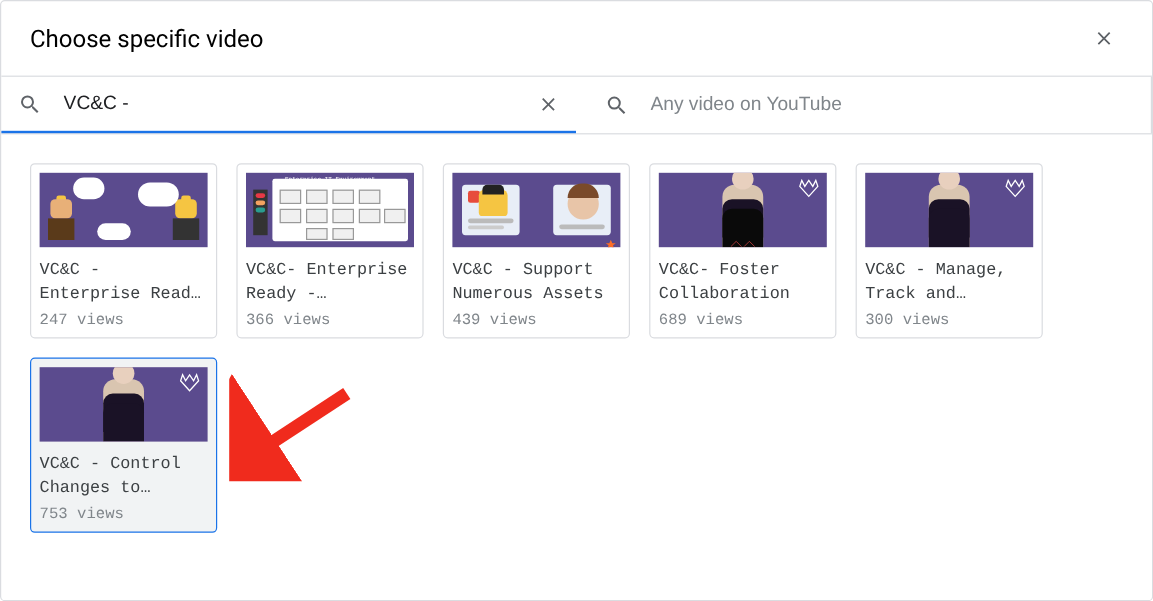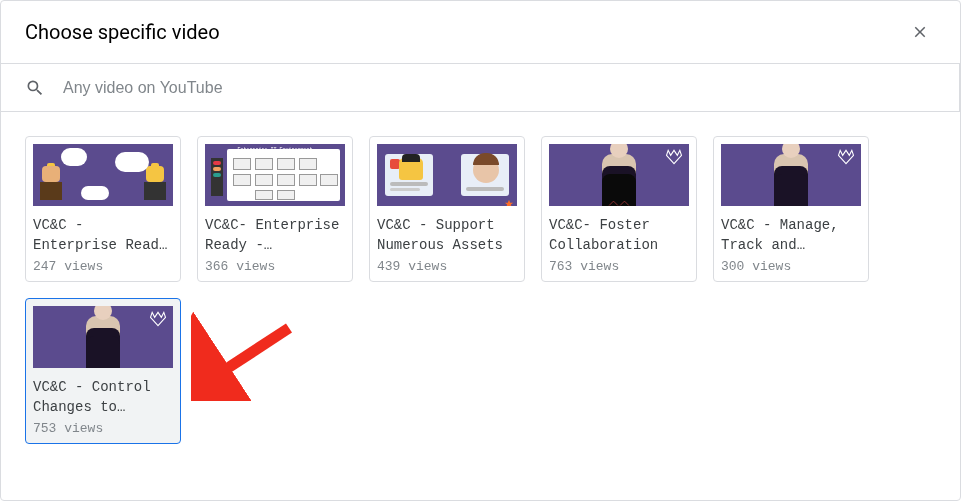--- a/index.html
+++ b/index.html
@@ -184,20 +184,33 @@
   <div class="header">
     <h1>Choose specific video</h1>
     <div class="close-btn">
       <svg width="18" height="18" viewBox="0 0 24 24">
           <path fill="currentColor" d="M19 6.41L17.59 5 12 10.59 6.41 5 5 6.41 10.59 12 5 17.59 6.41 19 12 13.41 17.59 19 19 17.59 13.41 12z"></path>
         </svg>
     </div>
   </div>
 
   <div class="search-row">
+    <div class="search-box active">
+      <span class="search-icon">
+        <svg width="20" height="20" viewBox="0 0 24 24">
+            <path fill="currentColor" d="M15.5 14h-.79l-.28-.27A6.471 6.471 0 0016 9.5 6.5 6.5 0 109.5 16a6.471 6.471 0 004.23-1.57l.27.28v.79l5 4.99L20.49 19l-4.99-5zm-6 0C7.01 14 5 11.99 5 9.5S7.01 5 9.5 5 14 7.01 14 9.5 11.99 14 9.5 14z"></path>
+          </svg>
+      </span>
+      <input class="search-input" type="text" value="VC&amp;C - " style="">
+      <span class="clear-btn">
+        <svg width="18" height="18" viewBox="0 0 24 24">
+            <path fill="currentColor" d="M19 6.41L17.59 5 12 10.59 6.41 5 5 6.41 10.59 12 5 17.59 6.41 19 12 13.41 17.59 19 19 17.59 13.41 12z"></path>
+          </svg>
+      </span>
+    </div>
     <div class="search-box">
       <span class="search-icon">
         <svg width="20" height="20" viewBox="0 0 24 24">
             <path fill="currentColor" d="M15.5 14h-.79l-.28-.27A6.471 6.471 0 0016 9.5 6.5 6.5 0 109.5 16a6.471 6.471 0 004.23-1.57l.27.28v.79l5 4.99L20.49 19l-4.99-5zm-6 0C7.01 14 5 11.99 5 9.5S7.01 5 9.5 5 14 7.01 14 9.5 11.99 14 9.5 14z"></path>
           </svg>
       </span>
       <input class="search-input" type="text" placeholder="Any video on YouTube" style="">
     </div>
   </div>
 
@@ -277,21 +290,21 @@
         <div style="position:absolute;bottom:6px;left:50%;transform:translateX(-50%);width:22px;height:6px;">
           <svg viewBox="0 0 40 12">
               <path stroke="#c94141" stroke-width="1.2" fill="none" d="M2 10 L10 2 L18 10 M22 10 L30 2 L38 10"></path>
             </svg>
         </div>
         <div class="logo-corner"><svg viewBox="0 0 24 24">
               <path fill="none" stroke="#fff" stroke-width="1.3" d="M12 20 L3 10 L5 4 L8 10 L12 4 L16 10 L19 4 L21 10 Z"></path>
             </svg></div>
       </div>
       <div class="card-title">VC&amp;C- Foster Collaboration</div>
-      <div class="card-views">763 views</div>
+      <div class="card-views">689 views</div>
     </div>
 
     <div class="card">
       <div class="thumb purple">
         <div class="person">
             <div class="shirt"></div>
           </div>
         <div class="logo-corner"><svg viewBox="0 0 24 24">
               <path fill="none" stroke="#fff" stroke-width="1.3" d="M12 20 L3 10 L5 4 L8 10 L12 4 L16 10 L19 4 L21 10 Z"></path>
             </svg></div>

